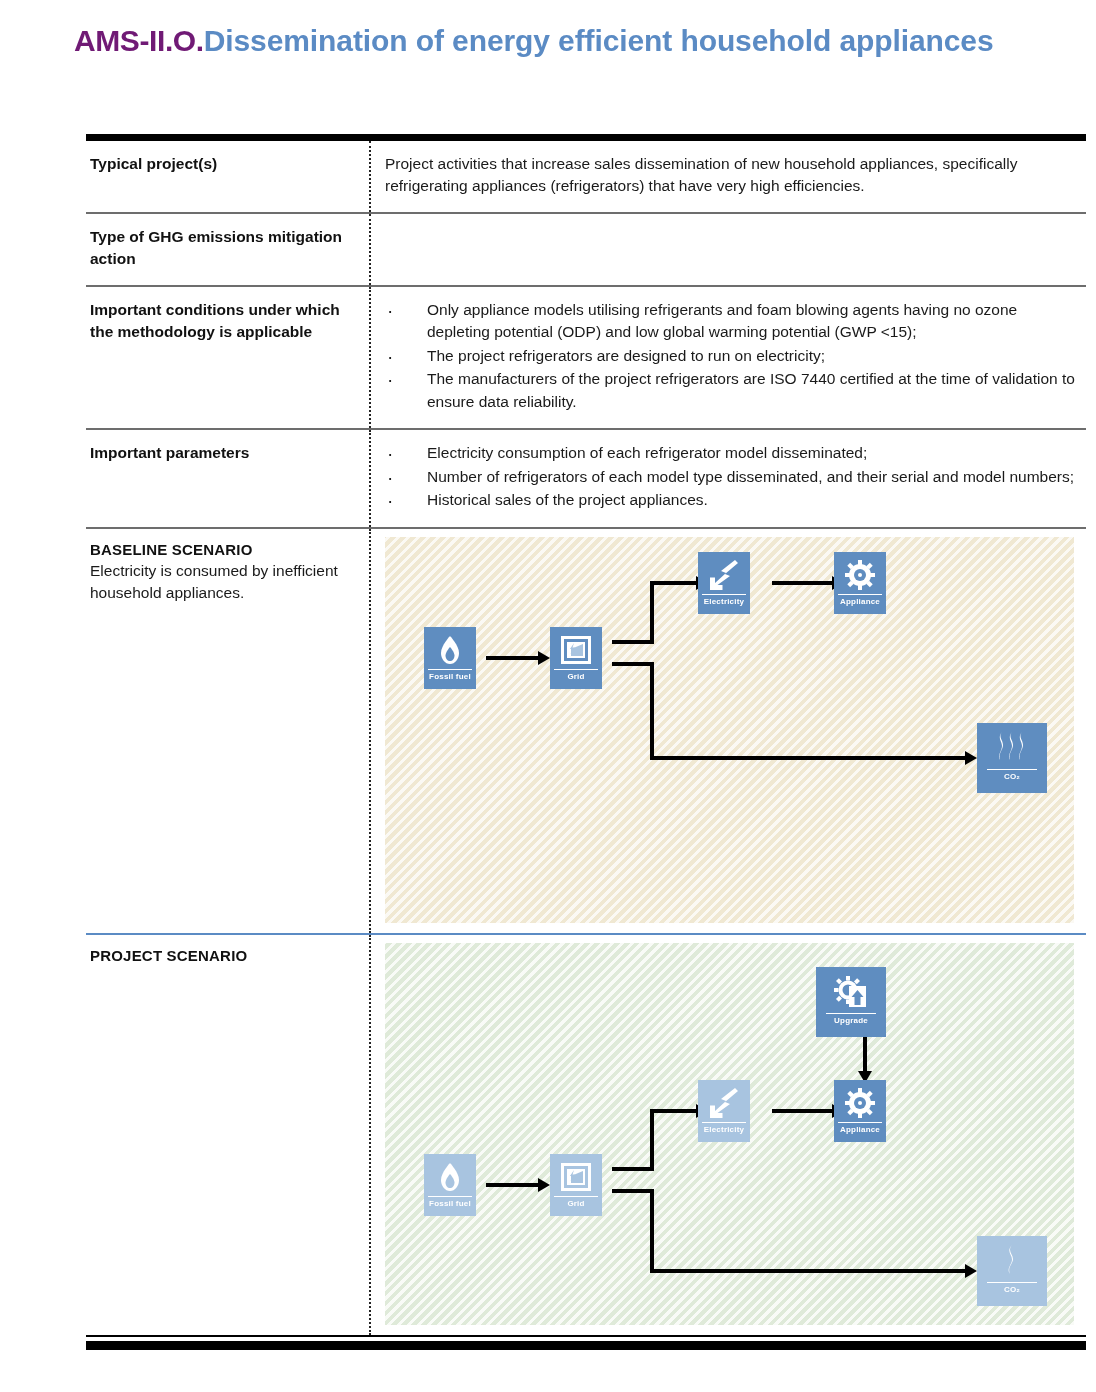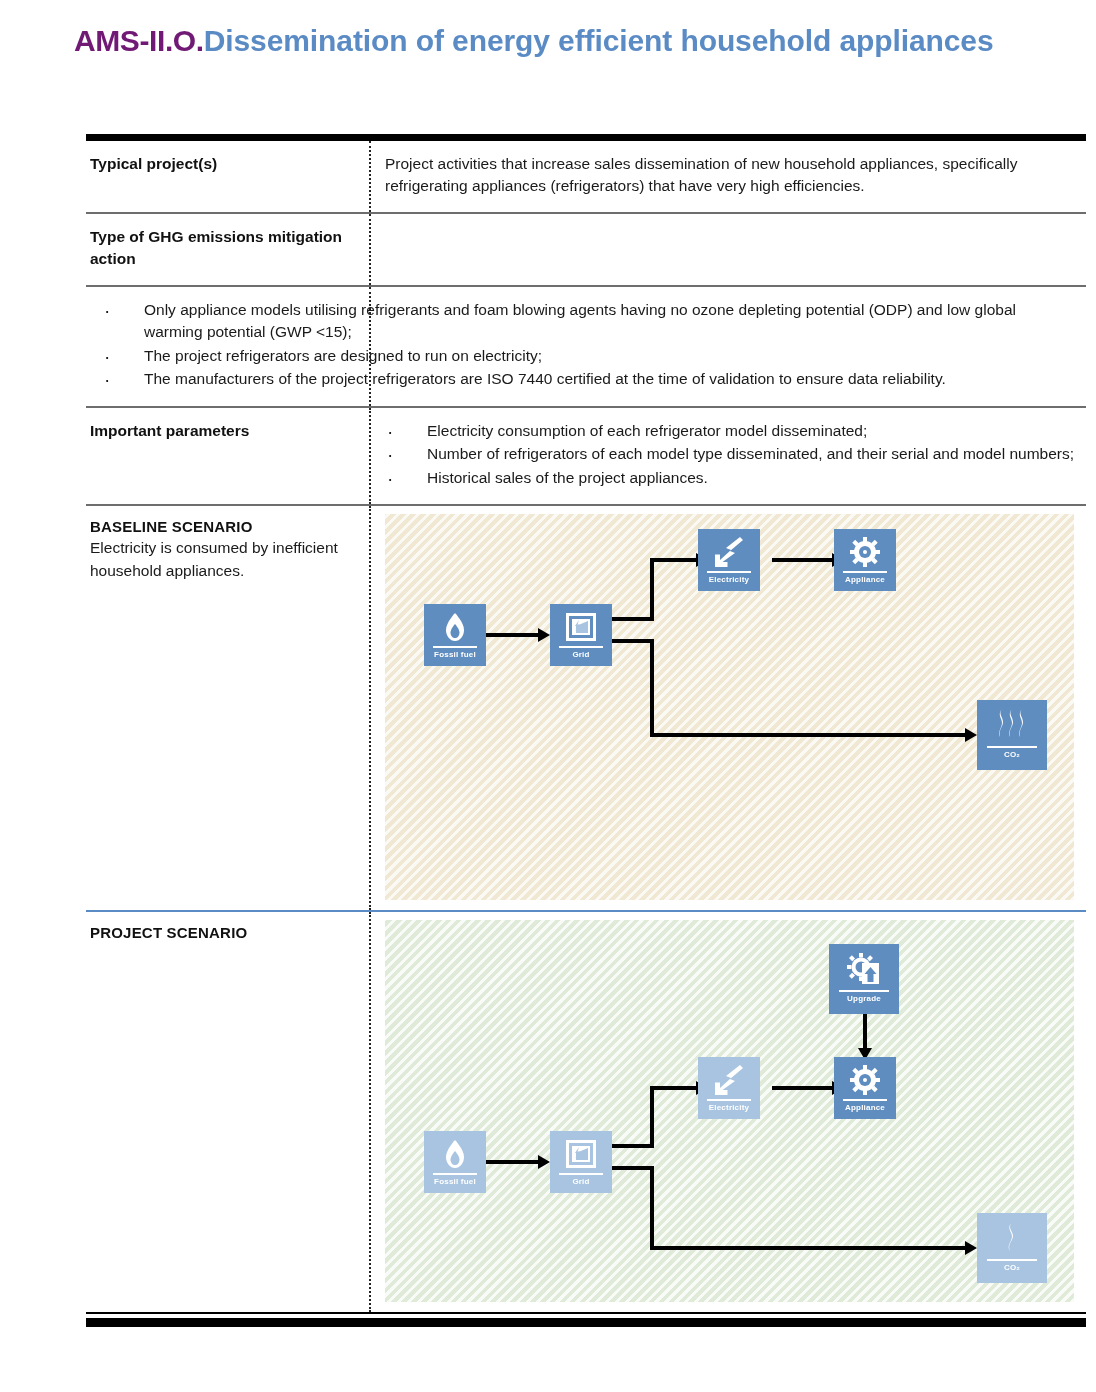--- a/index.html
+++ b/index.html
@@ -180,21 +180,21 @@
       rgba(255,255,255,0.8) 0px,
       rgba(255,255,255,0.8) 3px,
       rgba(0,0,0,0) 3px,
       rgba(0,0,0,0) 7px
     );
   }
 
   
   .node {
     position: absolute;
-    width: 62px;
+    width: 52px;
     height: 62px;
     box-sizing: border-box;
     display: flex;
     flex-direction: column;
     align-items: center;
     justify-content: flex-start;
     padding-top: 5px;
   }
   .node.dark { background: #5f8dc0; }
   .node.light { background: #a8c4e0; }
@@ -272,20 +272,23 @@
   <div class="row">
     <div class="col-left">
       <div class="lbl">Type of GHG emissions mitigation action</div>
     </div>
     <div class="col-right">
     </div>
   </div>
   <div class="rule-grey"></div>
 
   <div class="row">
+    <div class="col-left">
+      <div class="lbl">Important conditions under which the methodology is applicable</div>
+    </div>
     <div class="col-right">
       <ul class="bullets">
         <li>Only appliance models utilising refrigerants and foam blowing agents having no ozone depleting potential (ODP) and low global warming potential (GWP &lt;15);</li>
         <li>The project refrigerators are designed to run on electricity;</li>
         <li>The manufacturers of the project refrigerators are ISO 7440 certified at the time of validation to ensure data reliability.</li>
       </ul>
     </div>
   </div>
   <div class="rule-grey"></div>
 
@@ -455,21 +458,21 @@
         <div class="node light" style="left:313px; top:137px;">
           <div class="node-glyph">
             <svg width="30" height="32" viewBox="0 0 30 32" aria-hidden="true">
               <path d="M26 1 L12 12 L17 14 L6 24 L6 18.5 L1 18.5 L1 31 L13.5 31 L13.5 26 L8.5 26 L21 17 L16 15 L29 4 Z" fill="#ffffff"></path>
             </svg>
           </div>
           <div class="node-rule"></div>
           <div class="node-label">Electricity</div>
         </div>
 
-        <div class="node dark big" style="left:444px; top:24px;">
+        <div class="node dark big" style="left:431px; top:24px;">
           <div class="node-glyph">
             <svg width="34" height="32" viewBox="0 0 34 32" aria-hidden="true">
               <g fill="#ffffff">
                 <circle cx="14" cy="14" r="9.5"></circle>
                 <rect x="12" y="0" width="4" height="4.5"></rect>
                 <rect x="12" y="23.5" width="4" height="4.5"></rect>
                 <rect x="0" y="12" width="4.5" height="4"></rect>
                 <rect x="23.5" y="12" width="4.5" height="4"></rect>
                 <rect x="3" y="3" width="4" height="4.5" transform="rotate(-45 5 5.2)"></rect>
                 <rect x="21" y="3" width="4" height="4.5" transform="rotate(45 23 5.2)"></rect>

